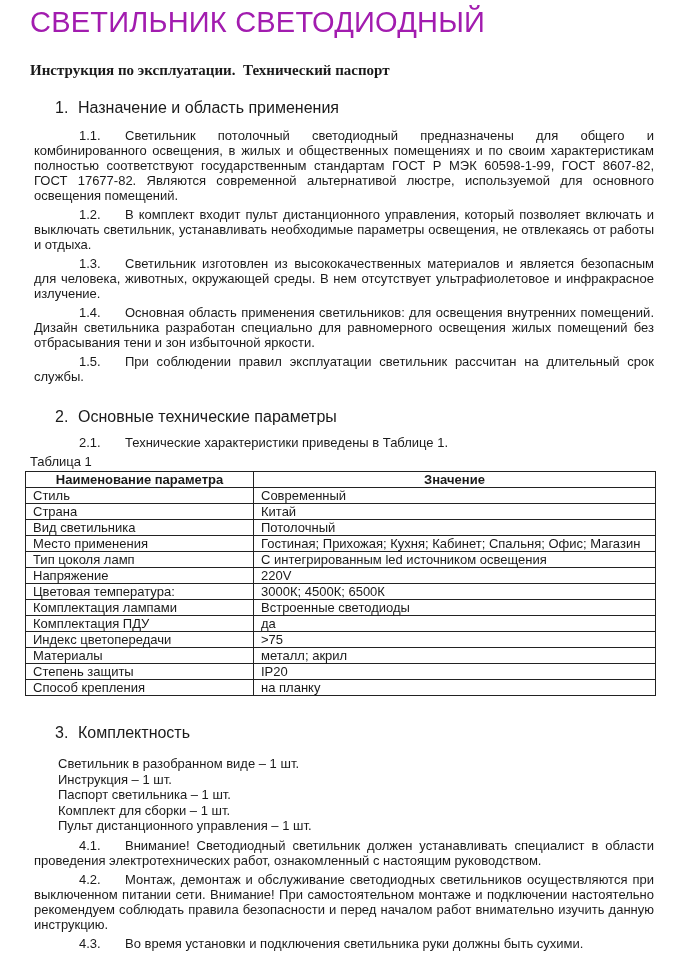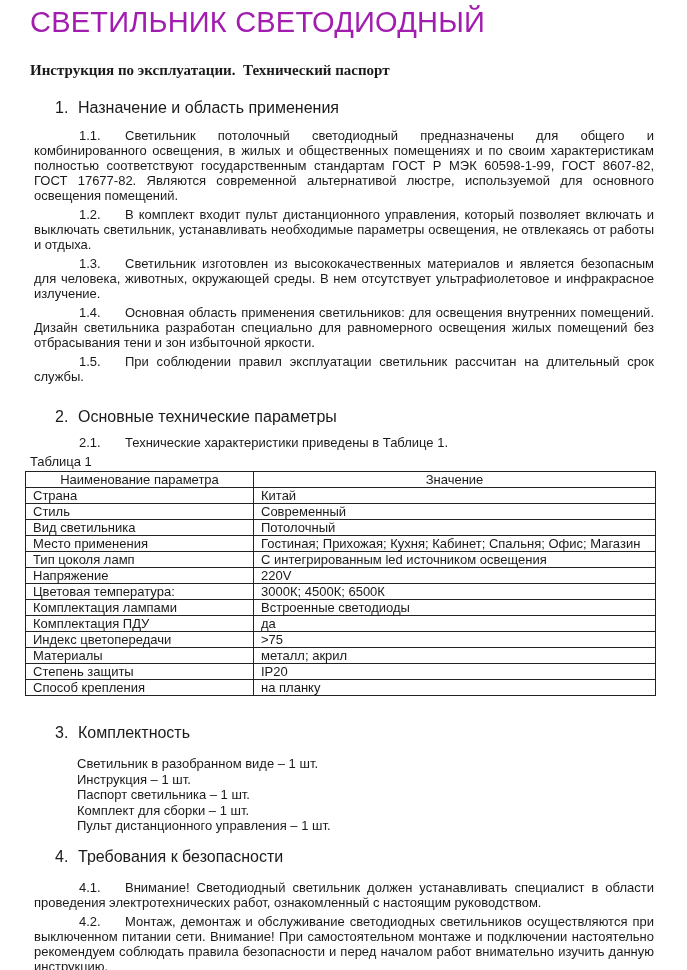--- a/index.html
+++ b/index.html
@@ -59,27 +59,27 @@
   }
   table.params th, table.params td {
     border: 1px solid #222;
     font-size: 13px;
     line-height: 14px;
     padding: 0 7px;
     height: 15px;
     overflow: hidden;
     white-space: nowrap;
   }
-  table.params th { font-weight: 400; text-align: center; }
+  table.params th { font-weight: 700; text-align: center; }
   table.params td { text-align: left; font-weight: 400; }
 
   .kit-list {
     font-size: 13px;
     line-height: 15.5px;
-    margin: 0 0 0 47px;
+    margin: 0 0 0 28px;
   }
 </style>
 </head>
 <body>
 
 <div class="page">
 
   <h1 class="doc-title">СВЕТИЛЬНИК СВЕТОДИОДНЫЙ</h1>
   <div class="doc-subtitle">Инструкция по эксплуатации.  Технический паспорт</div>
 
@@ -103,26 +103,26 @@
         <col>
       </colgroup>
     <thead>
       <tr>
         <th>Наименование параметра</th>
         <th>Значение</th>
       </tr>
     </thead>
     <tbody>
       <tr>
+          <td>Стиль</td>
+          <td>Современный</td>
+        </tr>
+      <tr>
           <td>Страна</td>
           <td>Китай</td>
-        </tr>
-      <tr>
-          <td>Стиль</td>
-          <td>Современный</td>
         </tr>
       <tr>
           <td>Вид светильника</td>
           <td>Потолочный</td>
         </tr>
       <tr>
           <td>Место применения</td>
           <td>Гостиная; Прихожая; Кухня; Кабинет; Спальня; Офис; Магазин</td>
         </tr>
       <tr>
@@ -167,19 +167,18 @@
   <h2 class="section-heading sec3"><span class="hnum">3.</span><span>Комплектность</span></h2>
 
   <div class="kit-list">
     <div class="kit-item">Светильник в разобранном виде – 1 шт.</div>
     <div class="kit-item">Инструкция – 1 шт.</div>
     <div class="kit-item">Паспорт светильника – 1 шт.</div>
     <div class="kit-item">Комплект для сборки – 1 шт.</div>
     <div class="kit-item">Пульт дистанционного управления – 1 шт.</div>
   </div>
 
-  <h2 class="section-heading sec4"><span class="hnum">4.</span><span>Требования к безопасности</span></h2>
 
   <p class="para"><span class="pnum">4.1.</span><span>Внимание! Светодиодный светильник должен устанавливать специалист в области проведения электротехнических работ, ознакомленный с настоящим руководством.</span></p>
   <p class="para"><span class="pnum">4.2.</span><span>Монтаж, демонтаж и обслуживание светодиодных светильников осуществляются при выключенном питании сети. Внимание! При самостоятельном монтаже и подключении настоятельно рекомендуем соблюдать правила безопасности и перед началом работ внимательно изучить данную инструкцию.</span></p>
   <p class="para"><span class="pnum">4.3.</span><span>Во время установки и подключения светильника руки должны быть сухими.</span></p>
 
 </div>
 
 </body></html>

